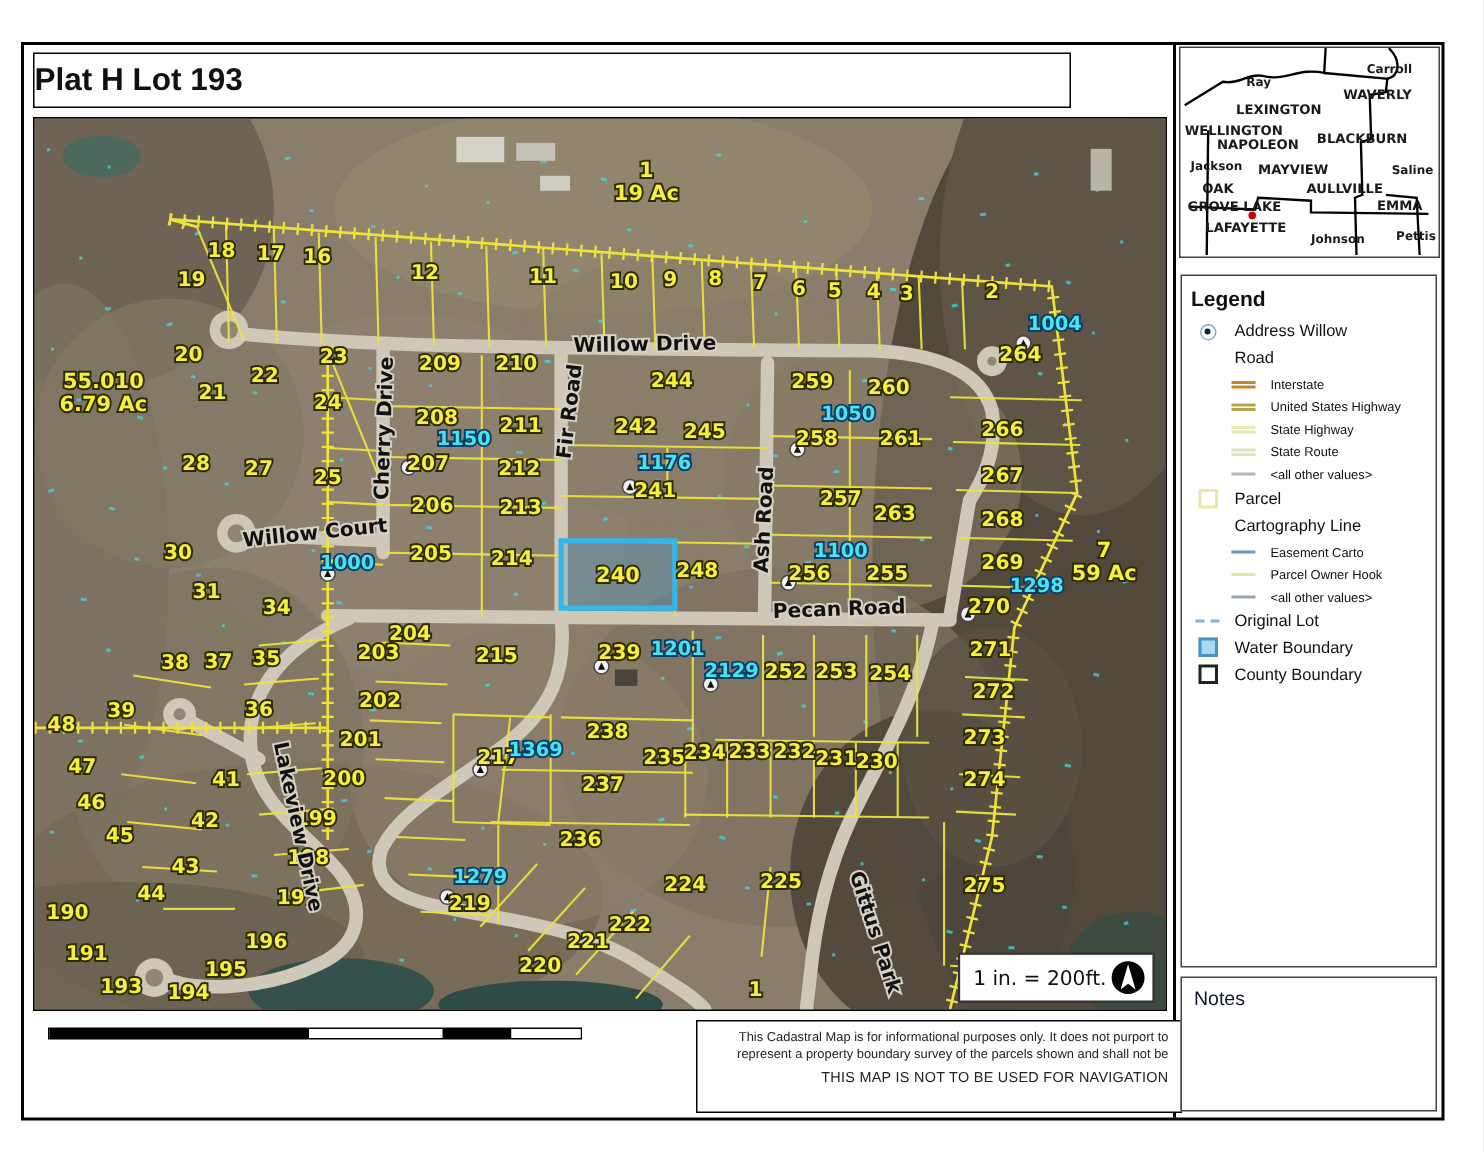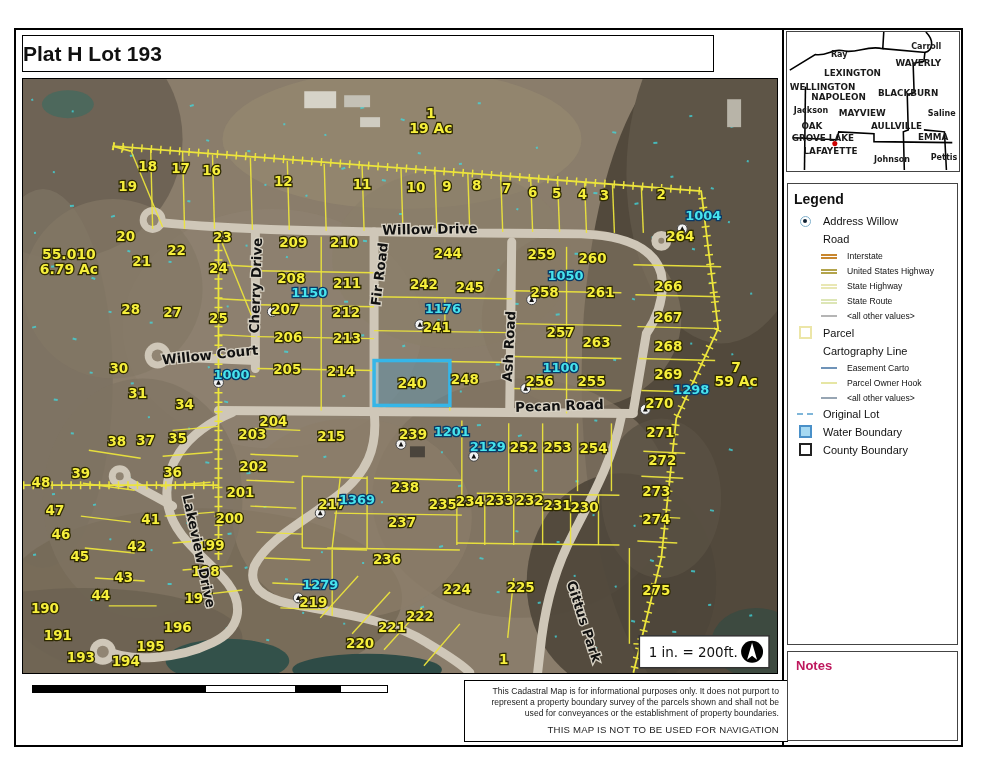--- a/index.html
+++ b/index.html
@@ -33,21 +33,21 @@
   .lg-row.group{padding-left:29px;margin:6px 0;}
   .lg-label0{font-size:11px;color:#111;}
   .lg-label1{font-size:8.6px;color:#111;text-align:center;}
   .sw-rect{width:13px;height:13px;border-width:2px;border-style:solid;}
   .sw-line{width:16px;height:0;border-top-width:2px;border-top-style:solid;}
   .sw-dline{width:16px;height:5px;border-top:2px solid;border-bottom:2px solid;}
   .sw-dash{width:16px;height:0;border-top:2px dashed;}
   .sw-point{width:11px;height:11px;border-radius:50%;border:1.5px solid #7fb0cc;display:flex;align-items:center;justify-content:center;}
   .sw-point i{width:4px;height:4px;border-radius:50%;background:#123;}
   .notes{left:771px;top:621px;width:171px;height:90px;padding:6px 8px;}
-  .notes-title{font-size:13px;font-weight:bold;color:#be185d;}
+  .notes-title{font-size:13px;font-weight:normal;color:#0f172a;}
   svg text{font-family:"DejaVu Sans","Liberation Sans",sans-serif;}
 </style>
 </head>
 <body>
 
 <div class="page">
   <div class="frame">
     <div class="divider"></div>
 
     <div class="title-box">
@@ -527,21 +527,20 @@
             <div class="sb-seg" style="width: 49%; background: rgb(0, 0, 0);"></div>
             <div class="sb-seg" style="width: 25%; background: rgb(255, 255, 255);"></div>
             <div class="sb-seg" style="width: 13%; background: rgb(0, 0, 0);"></div>
             <div class="sb-seg" style="width: 13%; background: rgb(255, 255, 255);"></div>
           </div>
       </div>
       <div class="disclaimer">
         <div id="disclaimer-lines">
             <div class="dl">This Cadastral Map is for informational purposes only.  It does not purport to</div>
             <div class="dl">represent a property boundary survey of the parcels shown and shall not be</div>
-            <div class="dl">used for conveyances or the establishment of property boundaries.</div>
           </div>
         <div class="warn">THIS MAP IS NOT TO BE USED FOR NAVIGATION</div>
       </div>
     </div>
 
     <div class="sidebar-box locator">
       <svg id="locator-svg" width="172" height="139" viewBox="0 0 174 142">
           <path d="M 98,0 L 97,17 C 80,13 70,23 55,19 C 45,17 40,25 28,23 L 2,39" fill="none" stroke="#000" stroke-width="1.6"></path>
           <path d="M 141,0 C 150,9 148,19 140,21 L 139,30 L 128,32 L 129,62 L 122,64 L 123,100 L 118,102 L 119,141" fill="none" stroke="#000" stroke-width="1.6"></path>
           <path d="M 5,108 L 50,110 L 52,102 L 88,104 L 88,112 L 168,113" fill="none" stroke="#000" stroke-width="1.6"></path>

